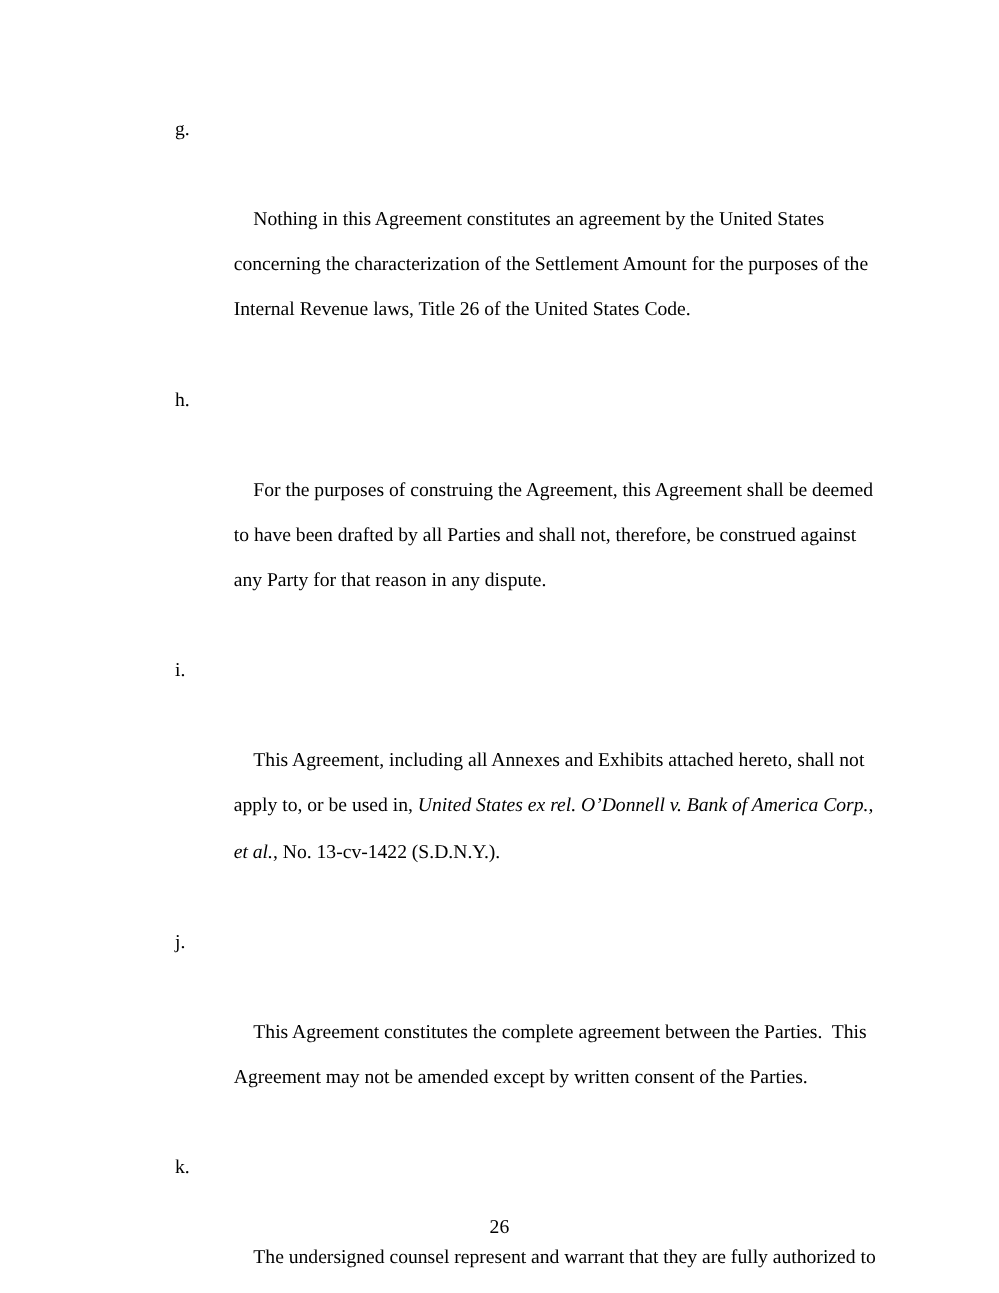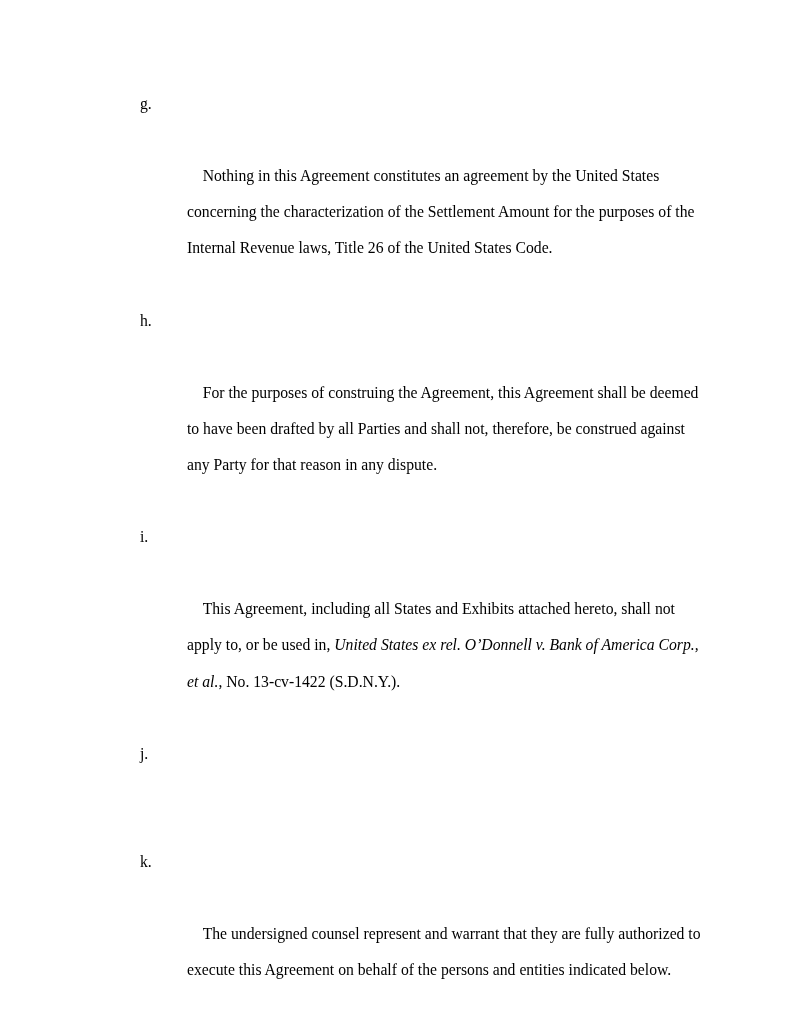--- a/index.html
+++ b/index.html
@@ -58,26 +58,30 @@
     <span class="text"><span>Nothing in this Agreement constitutes an agreement by the United States concerning the characterization of the Settlement Amount for the purposes of the Internal Revenue laws, Title 26 of the United States Code.</span></span>
   </li>
 
   <li class="clause">
     <span class="marker">h.</span>
     <span class="text"><span>For the purposes of construing the Agreement, this Agreement shall be deemed to have been drafted by all Parties and shall not, therefore, be construed against any Party for that reason in any dispute.</span></span>
   </li>
 
   <li class="clause">
     <span class="marker">i.</span>
-    <span class="text"><span>This Agreement, including all States and Exhibits attached hereto, shall not apply to, or be used in, </span><span class="italic">United States ex rel. O’Donnell v. Bank of America Corp., et al.</span><span>, No. 13-cv-1422 (S.D.N.Y.).</span></span>
+    <span class="text"><span>This Agreement, including all Annexes and Exhibits attached hereto, shall not apply to, or be used in, </span><span class="italic">United States ex rel. O’Donnell v. Bank of America Corp., et al.</span><span>, No. 13-cv-1422 (S.D.N.Y.).</span></span>
   </li>
 
   <li class="clause">
     <span class="marker">j.</span>
+    <span class="text"><span>This Agreement constitutes the complete agreement between the Parties.  This Agreement may not be amended except by written consent of the Parties.</span></span>
   </li>
 
   <li class="clause">
     <span class="marker">k.</span>
     <span class="text"><span>The undersigned counsel represent and warrant that they are fully authorized to execute this Agreement on behalf of the persons and entities indicated below.</span></span>
   </li>
 
 </ol>
+  <div class="page-footer">
+    <span>26</span>
+  </div>
 </div>
 
 </body></html>

